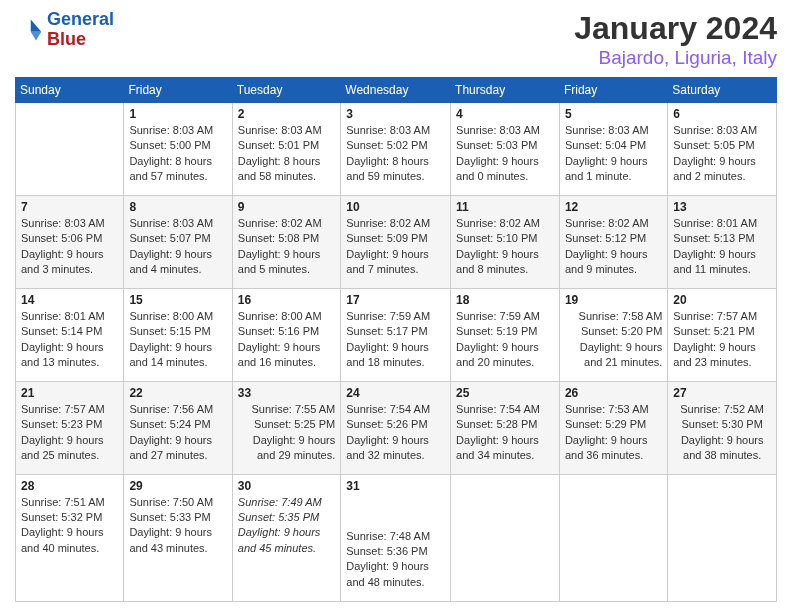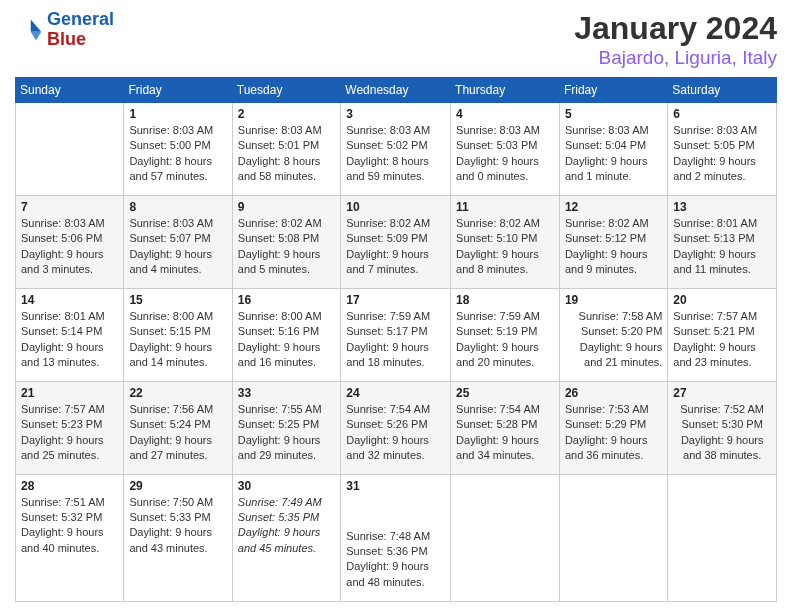--- a/index.html
+++ b/index.html
@@ -291,21 +291,21 @@
           </td>
           <td>
             <span class="day-num">22</span>
             <div class="day-info" style="white-space: pre-line;">Sunrise: 7:56 AM
 Sunset: 5:24 PM
 Daylight: 9 hours
 and 27 minutes.</div>
           </td>
           <td>
             <span class="day-num">33</span>
-            <div class="day-info" style="white-space: pre-line;">Sunrise: 7:55 AM
+            <div class="day-info" style="white-space: pre-line; text-align: right;">Sunrise: 7:55 AM
 Sunset: 5:25 PM
 Daylight: 9 hours
 and 29 minutes.</div>
           </td>
           <td>
             <span class="day-num">24</span>
             <div class="day-info" style="white-space: pre-line;">Sunrise: 7:54 AM
 Sunset: 5:26 PM
 Daylight: 9 hours
 and 32 minutes.</div>

